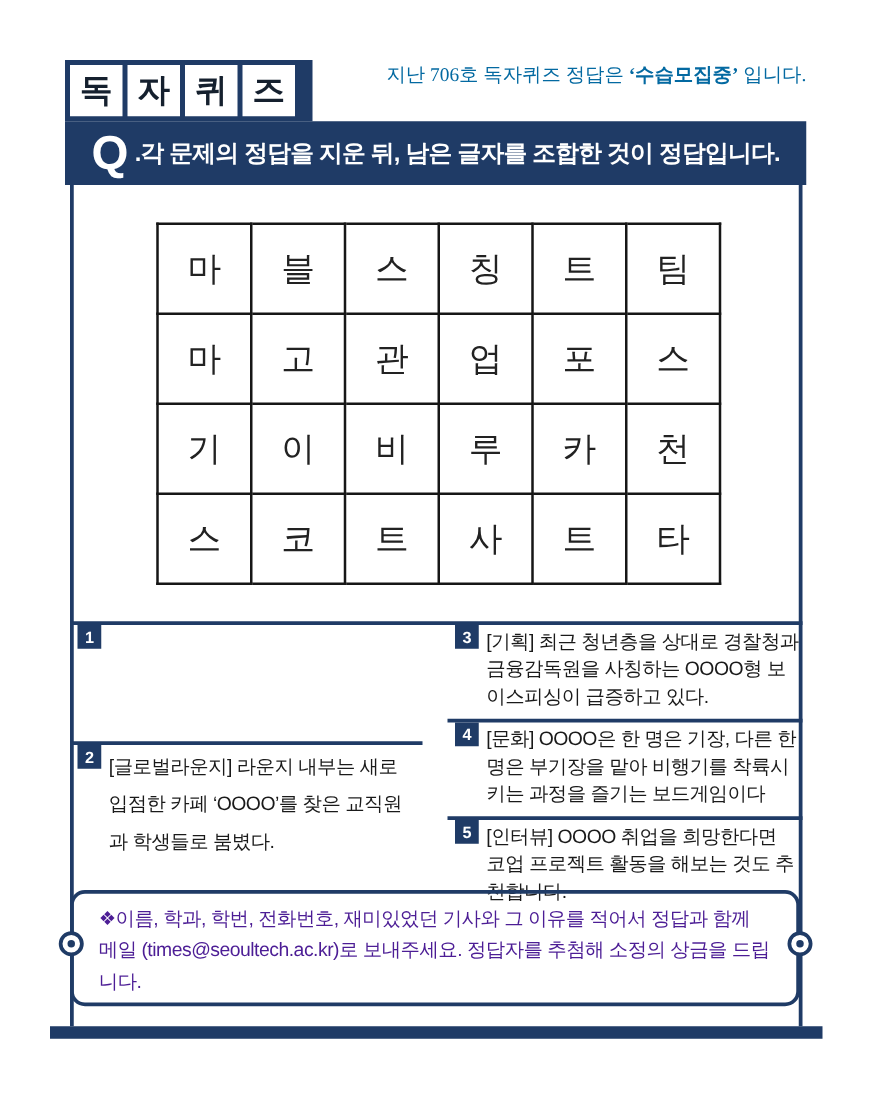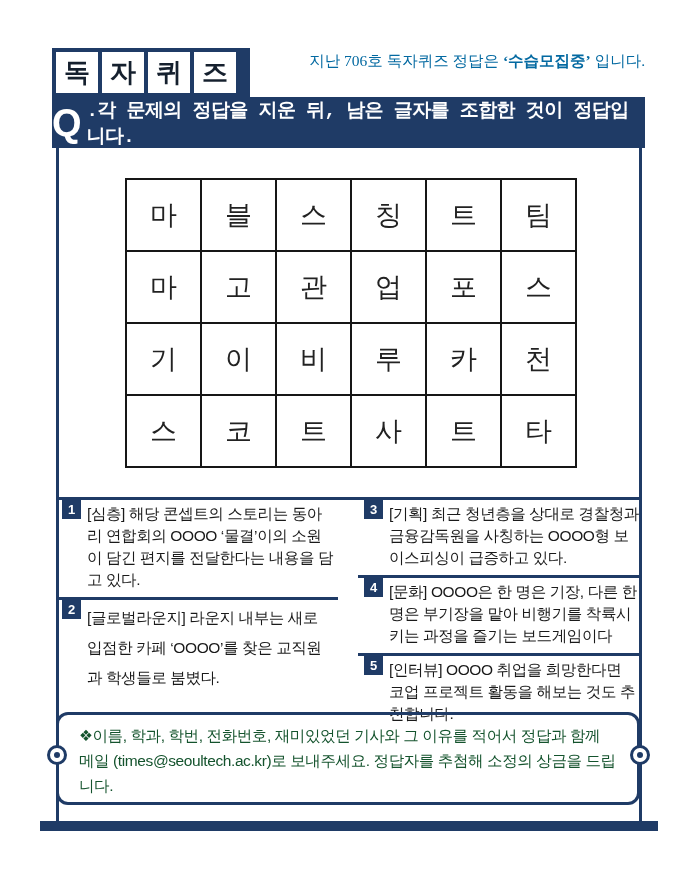--- a/index.html
+++ b/index.html
@@ -16,21 +16,21 @@
 
   
   .hdr-text{position:absolute;right:53px;top:49px;width:420px;text-align:right;
             font-family:"Liberation Serif",serif;font-size:15.5px;line-height:23px;color:#0369a1;}
   .hdr-text b{font-weight:700;}
 
   
   .q-banner{position:absolute;left:52px;top:97px;width:593px;height:51px;background:#1f3b66;
             display:flex;align-items:center;justify-content:center;color:#fff;}
   .q-mark{font-size:38px;font-weight:700;margin-right:5px;line-height:1;}
-  .q-text{font-size:19px;font-weight:700;letter-spacing:-0.6px;font-family:Liberation Mono, monospace;}
+  .q-text{font-size:19px;font-weight:700;letter-spacing:-0.6px;}
 
   
   .frame-line{position:absolute;top:148px;width:3px;height:673px;background:#1f3b66;}
   .frame-left{left:56px;}
   .frame-right{left:639px;}
 
   
   .grid-wrap{position:absolute;left:125px;top:178px;}
   table.grid{border-collapse:collapse;}
   table.grid td{width:71px;height:68px;border:2px solid #161616;text-align:center;
@@ -48,21 +48,21 @@
   .clue .badge{position:absolute;left:6px;top:0;width:19px;height:19px;background:#1f3b66;
                color:#fff;font-size:13px;font-weight:700;display:flex;align-items:center;
                justify-content:center;}
   .clue-divider{width:100%;height:3px;background:#1f3b66;}
   .c1{min-height:93px;} .c2{min-height:108px;}
   .c3{min-height:64px;} .c4{min-height:58px;} .c5{min-height:79px;}
 
   
   .notice{position:absolute;left:56px;top:712px;width:584px;height:93px;box-sizing:border-box;
           border:3px solid #1f3b66;border-radius:12px;padding:8px 20px;
-          font-size:15.5px;line-height:25px;letter-spacing:-0.4px;color:#14532d;}
+          font-size:15.5px;line-height:25px;letter-spacing:-0.4px;color:#4c1d95;}
   .deco{position:absolute;width:20px;height:20px;border:3px solid #1f3b66;border-radius:50%;
         background:#fff;top:745px;box-sizing:border-box;}
   .deco::after{content:"";position:absolute;left:4px;top:4px;width:6px;height:6px;
                border-radius:50%;background:#1f3b66;}
   .deco.l{left:47px;} .deco.r{left:630px;}
 
   
   .bottom-bar{position:absolute;left:40px;top:821px;width:618px;height:10px;background:#1f3b66;}
 </style>
 </head>
@@ -134,21 +134,20 @@
       </tr>
     </tbody>
       </table>
   </div>
 
   <div class="clues-top-divider"></div>
 
   <div class="clue-col left">
     <div class="clue c1">
       <span class="badge">1</span>
-      <span>[심층] 해당 콘셉트의 스토리는 동아리 연합회의 OOOO ‘물결’이의 소원이 담긴 편지를 전달한다는 내용을 담고 있다.</span>
     </div>
     <div class="clue-divider"></div>
     <div class="clue c2 loose">
       <span class="badge">2</span>
       <span>[글로벌라운지] 라운지 내부는 새로 입점한 카페 ‘OOOO’를 찾은 교직원과 학생들로 붐볐다.</span>
     </div>
   </div>
 
   <div class="clue-col right">
     <div class="clue c3">

